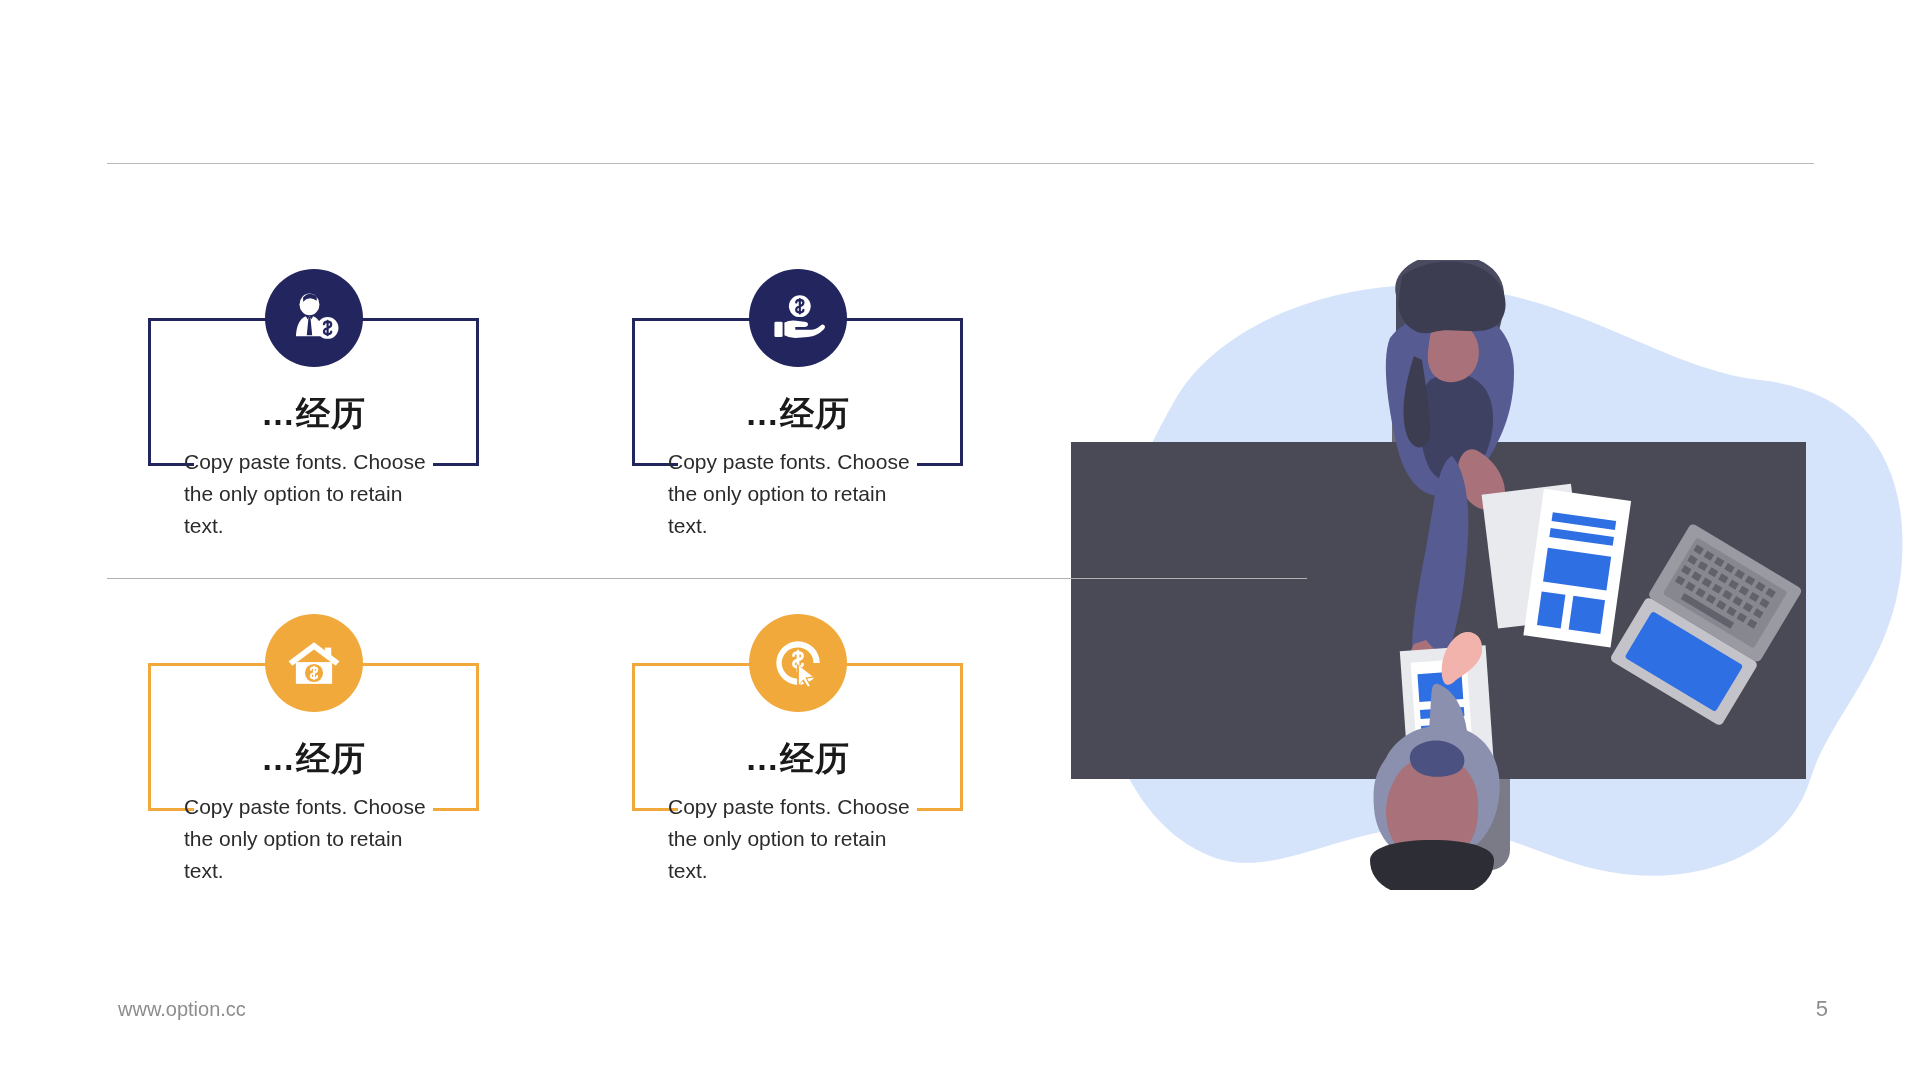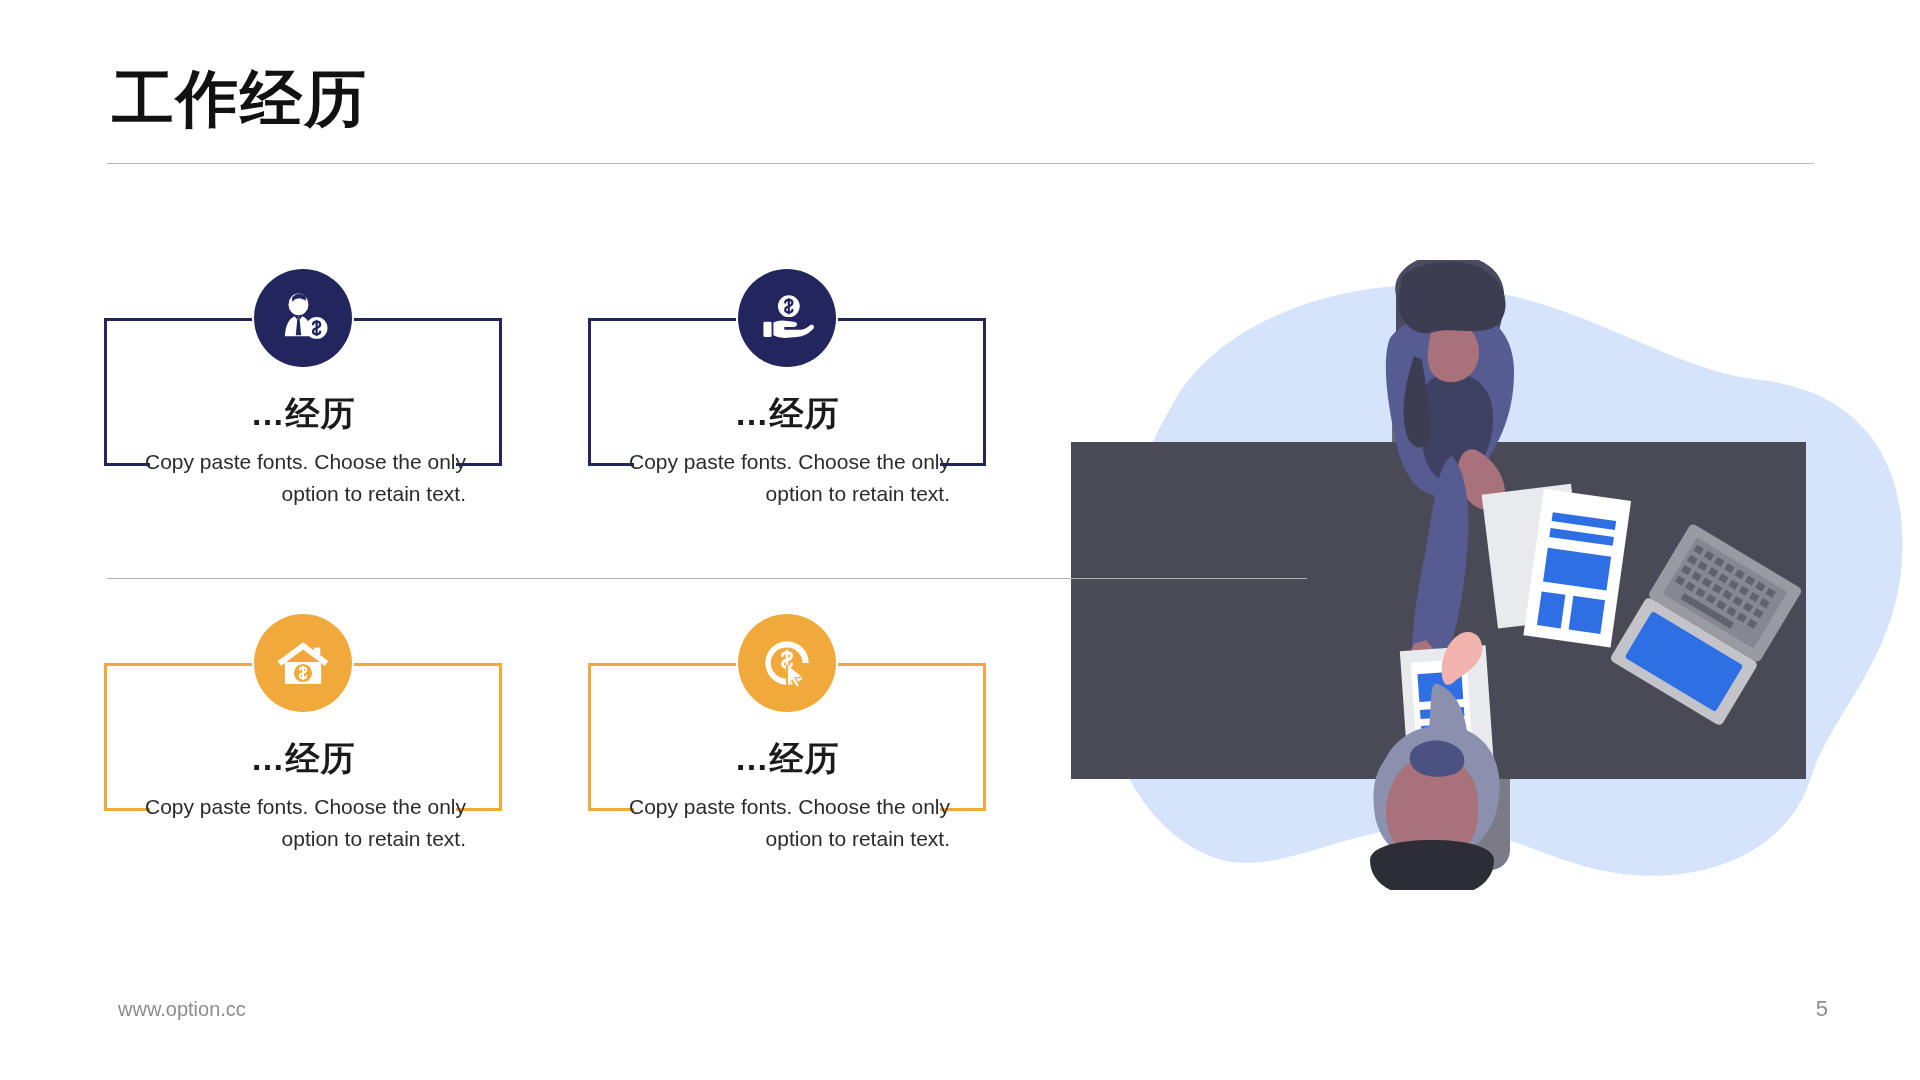--- a/index.html
+++ b/index.html
@@ -44,22 +44,23 @@
     position: absolute;
     left: 107px; top: 578px;
     width: 1200px; height: 1px;
     background: #b2b2b2;
     z-index: 5;
   }
 
   
   .card {
     position: absolute;
-    width: 398px;
+    width: 331px;
     height: 205px;
+    margin-left: 44px;
   }
   .card-1 { left: 104px; top: 318px; }
   .card-2 { left: 588px; top: 318px; }
   .card-3 { left: 104px; top: 663px; }
   .card-4 { left: 588px; top: 663px; }
 
   
   .br { position: absolute; background: #23255f; }
   .card.orange .br { background: #F2A93B; }
 
@@ -92,21 +93,21 @@
     text-align: center;
     font-size: 34px;
     font-weight: 700;
     color: #1a1a1a;
     letter-spacing: 1px;
   }
   .card-body {
     position: absolute;
     left: 36px; right: 36px;
     top: 128px;
-    text-align: right;
+    text-align: left;
     font-size: 21px;
     line-height: 1.52;
     color: #2b2b2b;
   }
 
   
   .footer-url {
     position: absolute;
     left: 118px; top: 998px;
     font-size: 20px;
@@ -117,21 +118,20 @@
     right: 92px; top: 996px;
     font-size: 22px;
     color: #8d8d8d;
   }
 </style>
 </head>
 <body>
 
 <div class="slide">
 
-  <div class="page-title">工作经历</div>
   <div class="title-rule"></div>
 
   <div class="illustration">
     <svg viewBox="0 0 850 630" width="850" height="630" xmlns="http://www.w3.org/2000/svg">
 
       <path d="M105,140 C150,60 280,12 400,28 C520,44 600,110 690,120
                C790,131 838,200 832,300 C826,400 760,455 740,520
                C718,592 630,628 540,612 C470,600 420,560 350,566
                C260,574 200,620 140,596 C70,568 30,480 28,400
                C26,310 60,218 105,140 Z" fill="#d6e4fb"></path>

